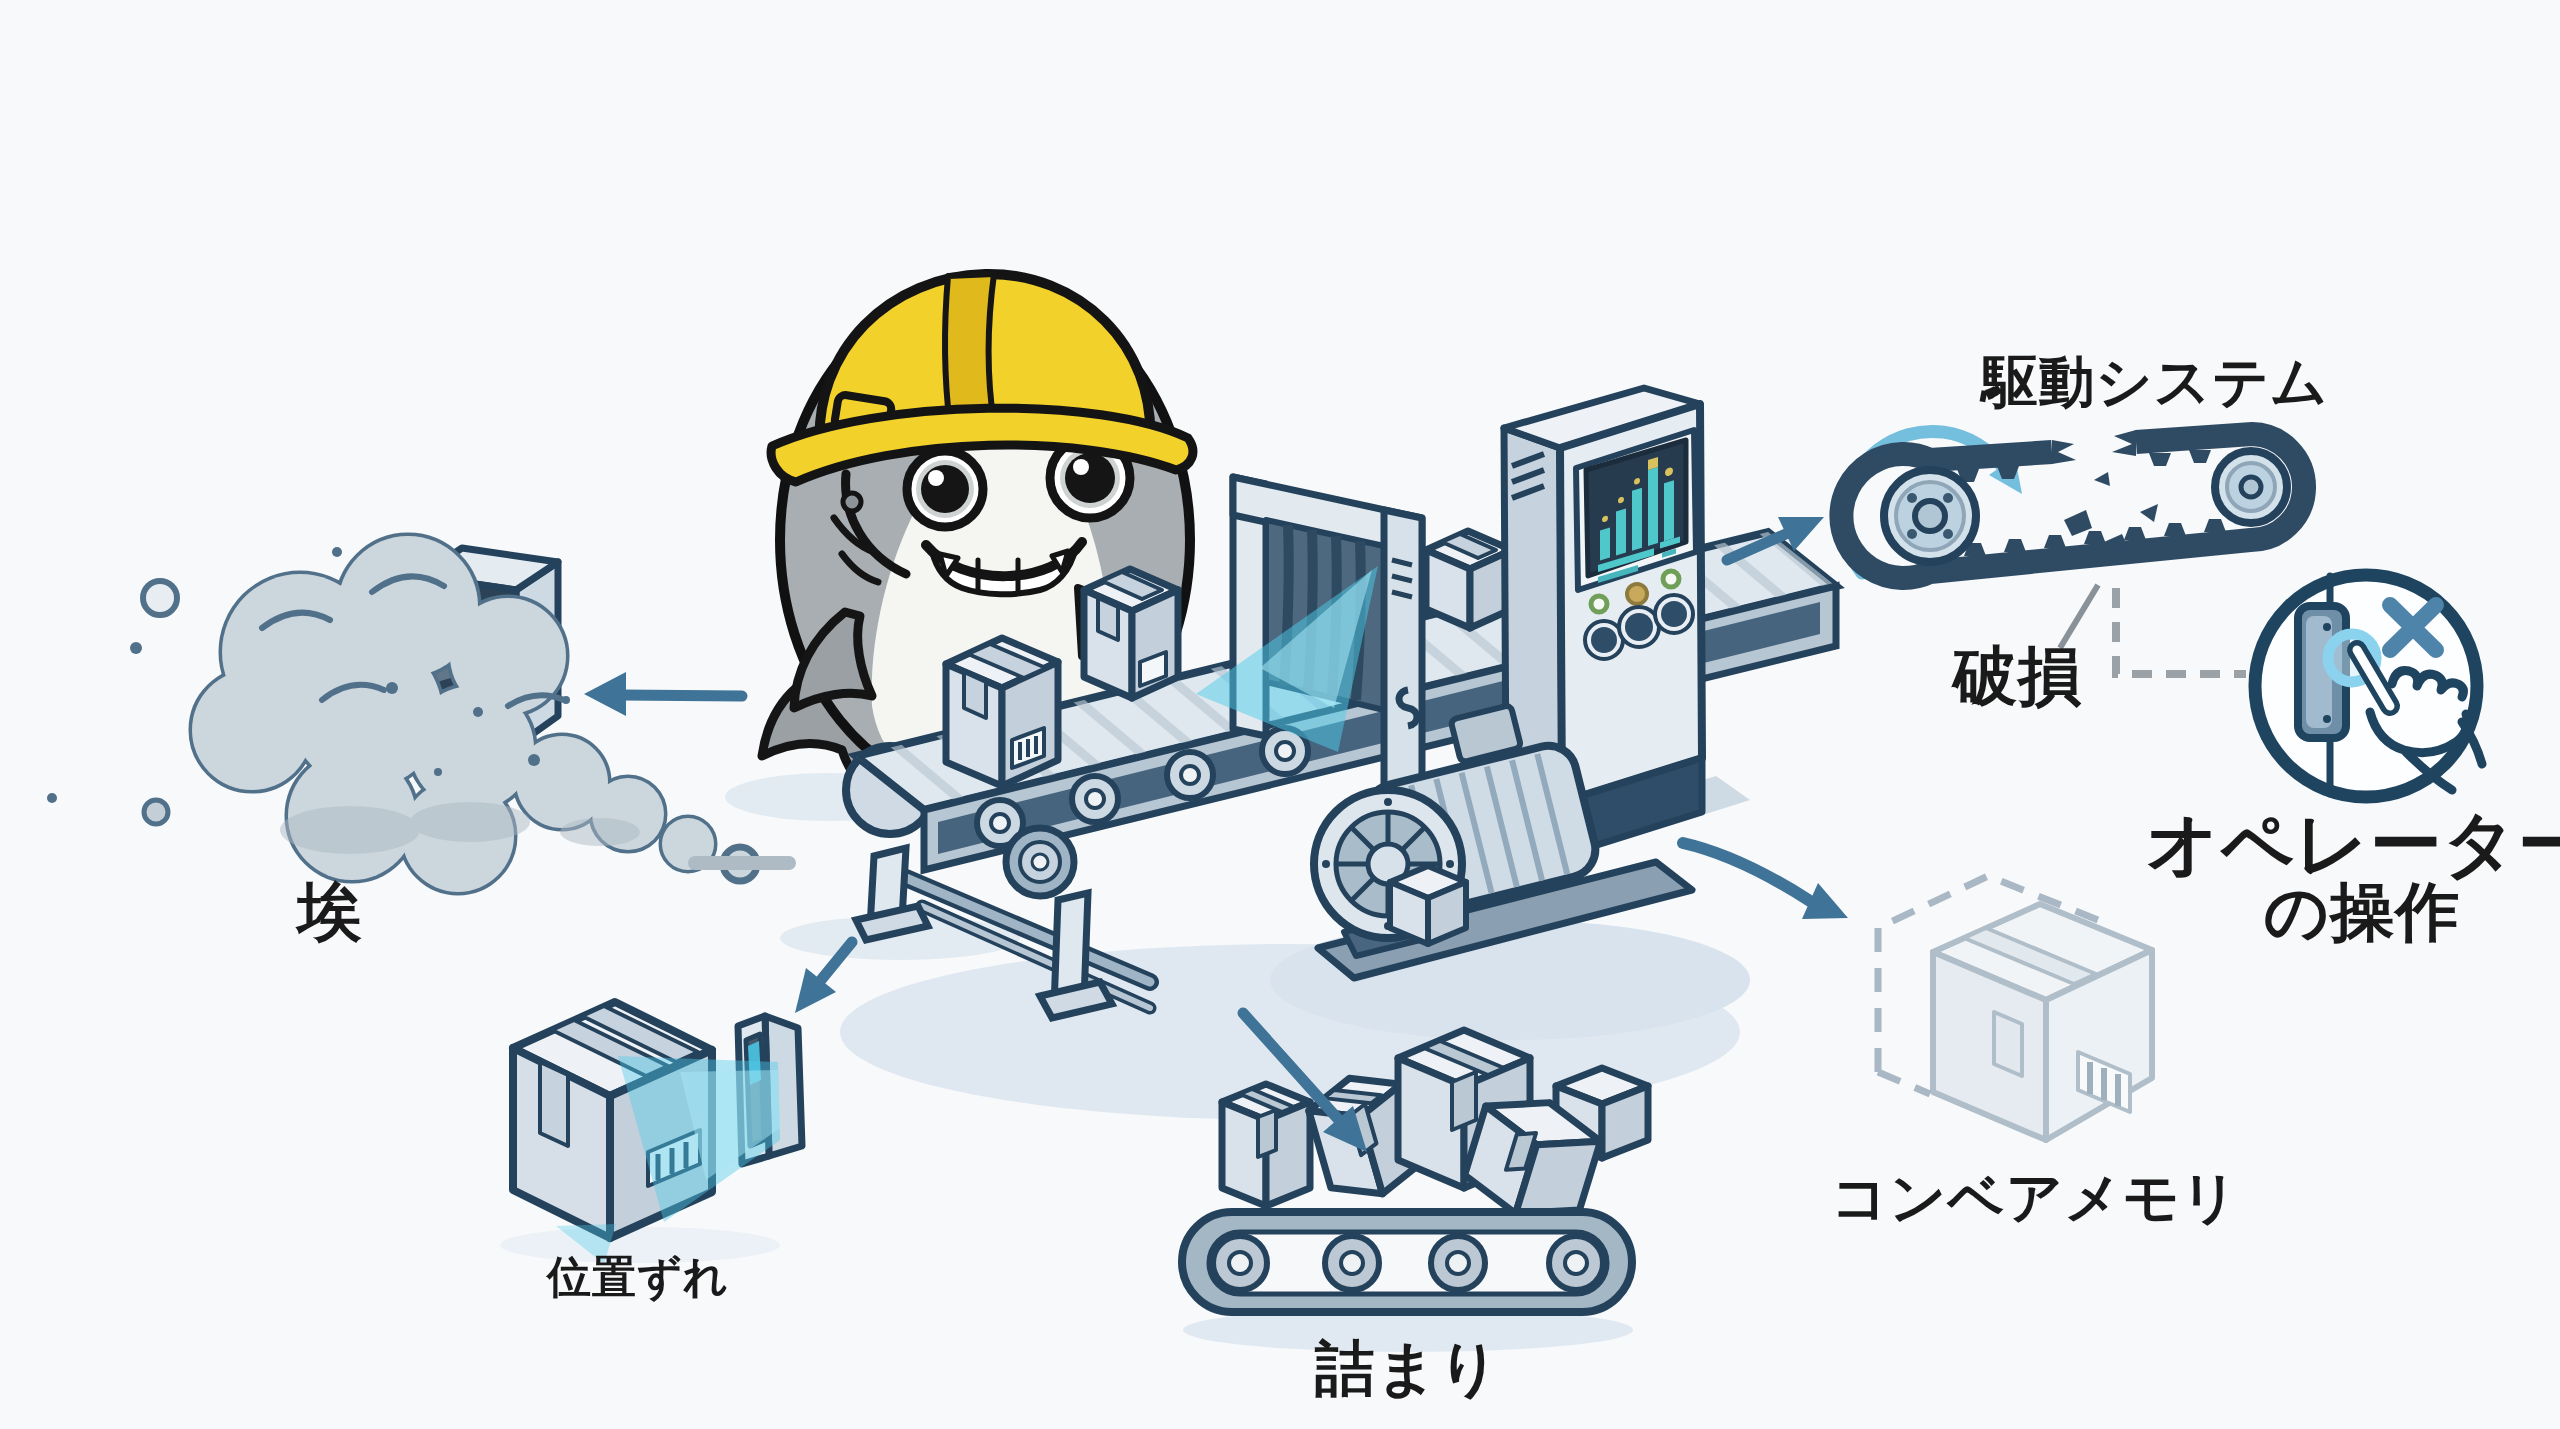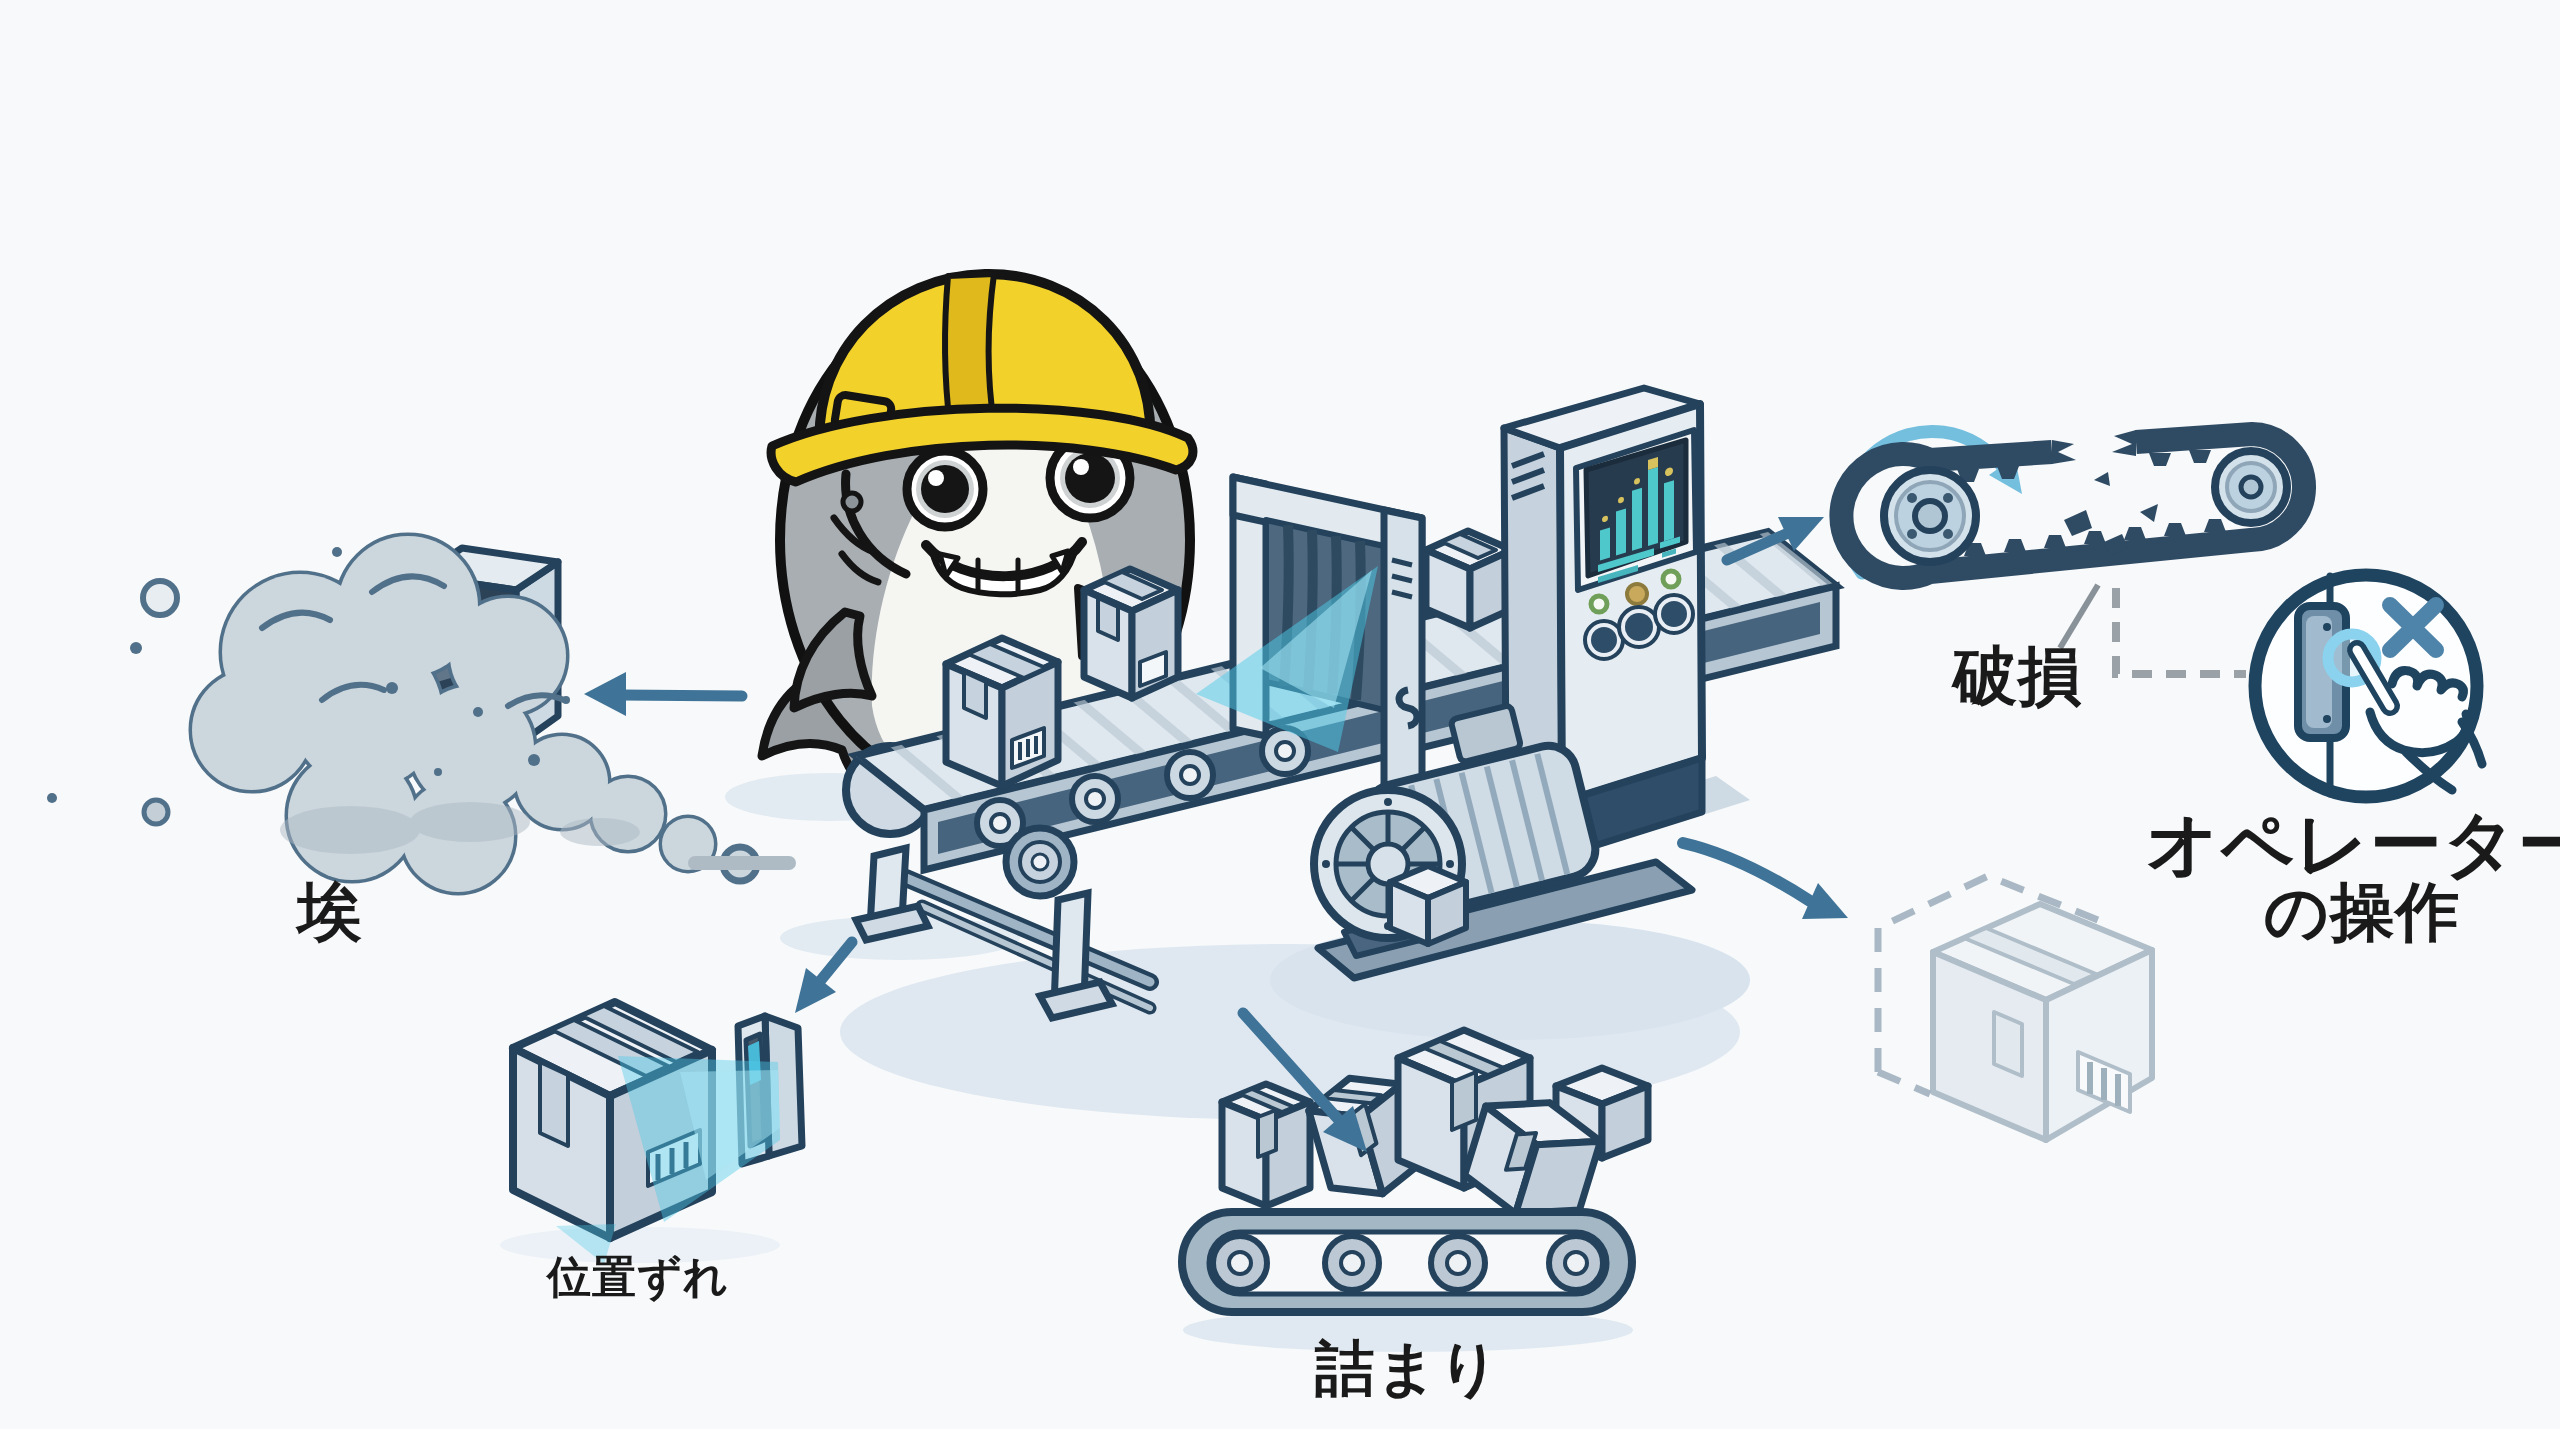--- a/index.html
+++ b/index.html
@@ -445,17 +445,19 @@
 
   <g fill="none">
     <path d="M2060,648 L2098,585" stroke="#8a9299" stroke-width="6"></path>
     <path d="M2116,588 L2116,674 L2246,674" stroke="#9aa2a8" stroke-width="8" stroke-dasharray="20 14"></path>
   </g>
 </svg>
 
 <div class="diagram-label" style="left:330px;top:912px;font-size:64px;">埃</div>
 <div class="diagram-label" style="left:638px;top:1277px;font-size:44px;">位置ずれ</div>
 <div class="diagram-label" style="left:1408px;top:1368px;font-size:60px;">詰まり</div>
+<div class="diagram-label" style="left:2035px;top:1198px;font-size:56px;">コンベアメモリ</div>
+<div class="diagram-label" style="left:2155px;top:382px;font-size:56px;">駆動システム</div>
 <div class="diagram-label" style="left:2018px;top:676px;font-size:64px;text-align:center;">破損</div>
 <div class="diagram-label" style="left:2368px;top:845px;font-size:72px;">オペレーター</div>
 <div class="diagram-label" style="left:2362px;top:912px;font-size:64px;">の操作</div>
 
 </div>
 
 </body></html>

